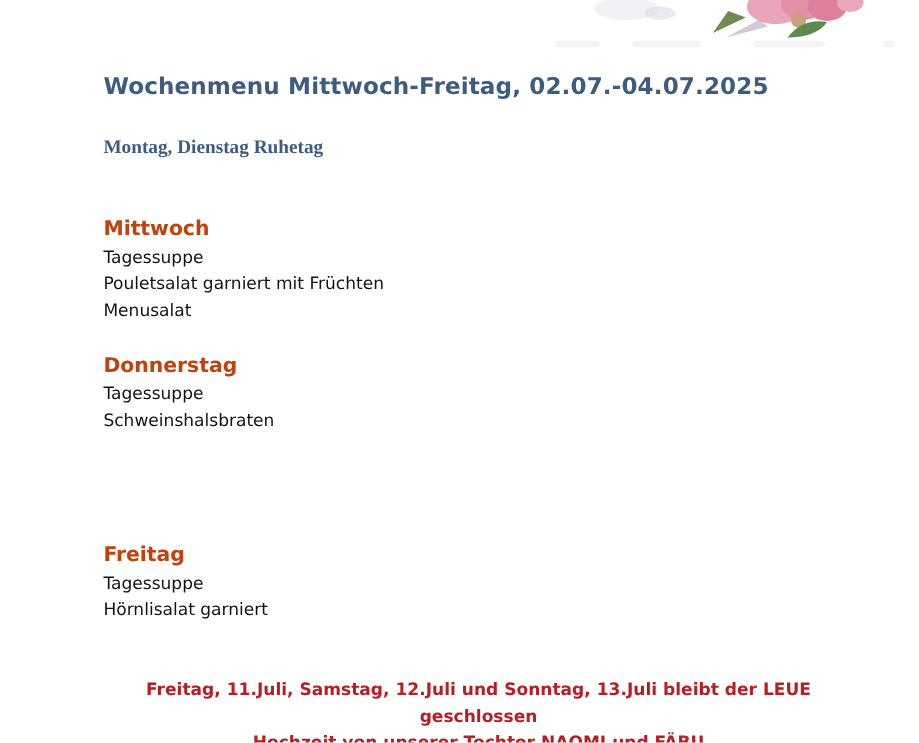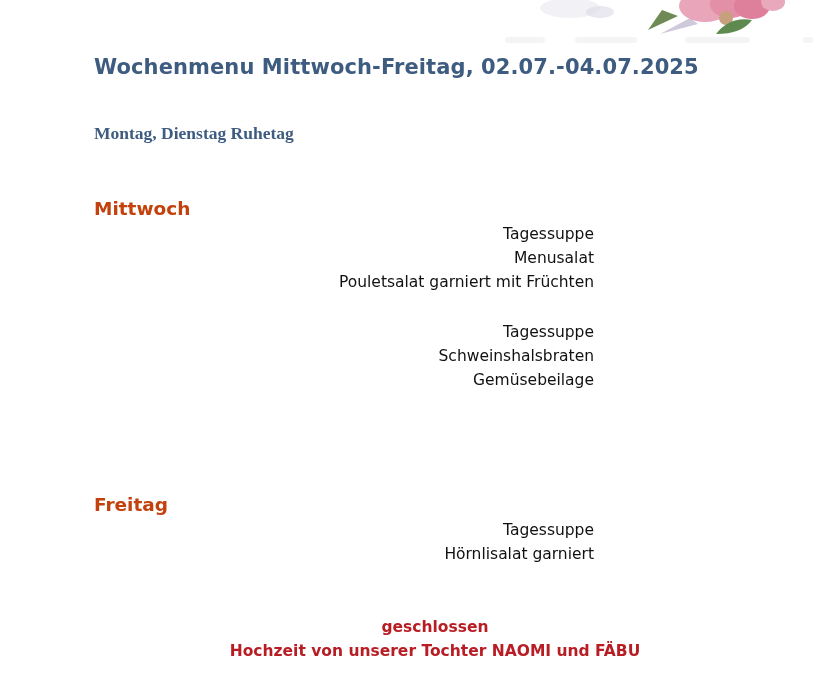--- a/index.html
+++ b/index.html
@@ -31,21 +31,21 @@
     .faint-marks span {
       position: absolute;
       top: 3px;
       height: 6px;
       background: #f4f4f6;
       border-radius: 3px;
     }
     .title {
       position: absolute;
       left: 94px;
-      top: 55px;
+      top: 66px;
       margin: 0;
       font-size: 21px;
       font-weight: bold;
       color: #3e5c80;
       letter-spacing: 0.1px;
       white-space: nowrap;
     }
     .subtitle {
       position: absolute;
       left: 94px;
@@ -74,21 +74,20 @@
       list-style: none;
       margin: 0;
       padding: 0;
     }
     .day li {
       font-size: 15.5px;
       color: #111111;
       line-height: 24px;
       height: 24px;
       white-space: nowrap;
-      text-align: right;
     }
     .notice {
       position: absolute;
       left: 0;
       width: 835px;
       top: 615px;
       text-align: center;
       color: #b81d24;
       font-size: 15.5px;
       font-weight: bold;
@@ -125,37 +124,38 @@
   <span style="left:308px;width:10px;"></span>
 </div>
 
 <h1 class="title">Wochenmenu Mittwoch-Freitag, 02.07.-04.07.2025</h1>
 <h2 class="subtitle">Montag, Dienstag Ruhetag</h2>
 
 <section class="day" style="top:196px;">
   <h3>Mittwoch</h3>
   <ul>
     <li>Tagessuppe</li>
+    <li>Pouletsalat garniert mit Früchten</li>
     <li>Menusalat</li>
-    <li>Pouletsalat garniert mit Früchten</li>
   </ul>
 </section>
 
 <section class="day" style="top:320px;">
+  <h3>Donnerstag</h3>
   <ul>
     <li>Tagessuppe</li>
     <li>Schweinshalsbraten</li>
-    <li>Gemüsebeilage</li>
   </ul>
 </section>
 
 <section class="day" style="top:492px;">
   <h3>Freitag</h3>
   <ul>
     <li>Tagessuppe</li>
     <li>Hörnlisalat garniert</li>
   </ul>
 </section>
 
 <div class="notice">
+  <div>Freitag, 11.Juli, Samstag, 12.Juli und Sonntag, 13.Juli bleibt der LEUE</div>
   <div>geschlossen</div>
   <div>Hochzeit von unserer Tochter NAOMI und FÄBU</div>
 </div>
 
 </body></html>

